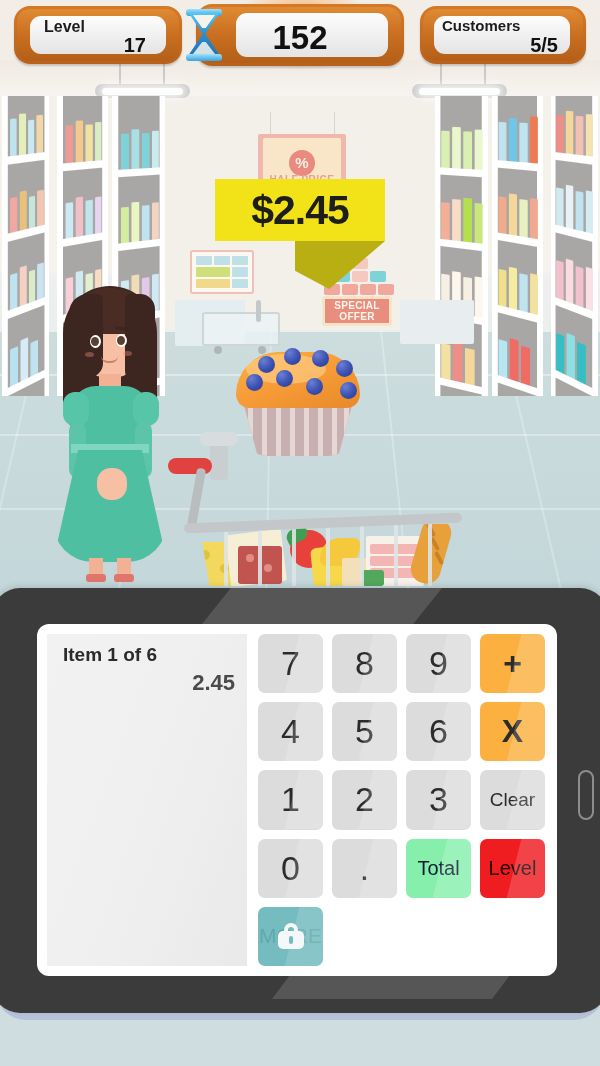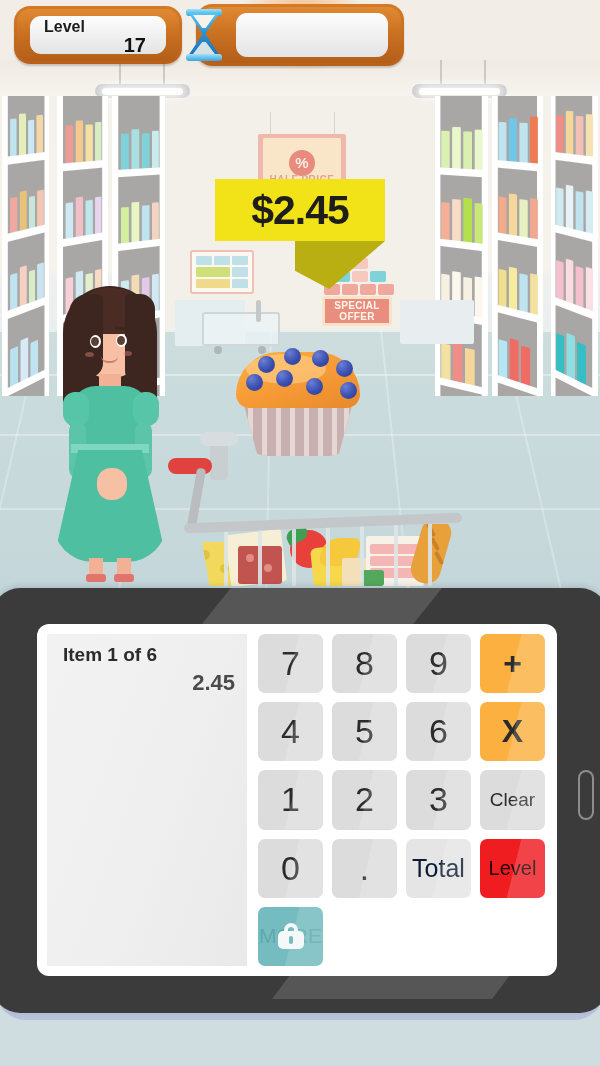--- a/index.html
+++ b/index.html
@@ -174,21 +174,21 @@
 
   .keypad { flex:1; display:grid; grid-template-columns:repeat(4,1fr);
             grid-template-rows:repeat(5,1fr); gap:9px; padding-left:11px; }
   .key { border-radius:7px; display:flex; align-items:center; justify-content:center;
          font-size:34px; color:#2b2b2b; position:relative; overflow:hidden;
          background:#dcdcdc; cursor:pointer; }
   .key::after { content:""; position:absolute; left:52%; top:0; width:60%; height:100%;
                 background:rgba(255,255,255,.18); transform:skewX(-14deg); }
   .key.op { background:#fbb03f; font-size:32px; font-weight:bold; }
   .key.sm { font-size:19px; }
-  .key.total { background:#e5e5e5; color:#0c1a33; font-size:25px; }
+  .key.total { background:#86efac; color:#0c1a33; font-size:20px; }
   .key.del { background:#ef1c20; color:#1a0000; font-size:20px; }
   .key.dot { font-size:34px; }
   .act { border-radius:7px; display:flex; align-items:center; justify-content:center;
          font-size:21px; color:#1b1b1b; position:relative; overflow:hidden; cursor:pointer; }
   .act::after { content:""; position:absolute; left:52%; top:0; width:60%; height:100%;
                 background:rgba(255,255,255,.14); transform:skewX(-14deg); }
   .act.more { background:#74bcc0; color:#5fa8ac; }
   .act.card { background:#f7853c; }
   .act.pay  { background:#0ea34d; }
   .lockbadge { position:absolute; left:50%; top:50%; transform:translate(-50%,-50%);
@@ -532,22 +532,29 @@
       <div class="wood"></div>
       <div class="glass" style="left:40px;top:9px;width:152px;height:44px;"></div>
       <div class="hourglass">
         <div class="hg-cap" style="top:1px;"></div>
         <div class="hg-top"></div>
         <div class="hg-sand" style="top:7px;height:13px;clip-path:polygon(0 0,100% 0,58% 100%,42% 100%);"></div>
         <div class="hg-bot"></div>
         <div class="hg-sand" style="top:34px;height:12px;clip-path:polygon(42% 0,58% 0,100% 100%,0 100%);opacity:.85;"></div>
         <div class="hg-cap" style="top:46px;"></div>
       </div>
-    </div>
-
+      <div class="val" style="left:0;right:0;top:15px;text-align:center;font-size:33px;">152</div>
+    </div>
+
+    <div class="panel" style="left:420px;top:6px;width:166px;height:58px;">
+      <div class="wood"></div>
+      <div class="glass" style="left:14px;top:10px;width:136px;height:38px;"></div>
+      <div class="lbl" style="left:22px;top:11px;font-size:15px;">Customers</div>
+      <div class="val" style="right:28px;top:28px;font-size:20px;">5/5</div>
+    </div>
   </div>
 
   <div class="tablet-under"></div>
   <div class="tablet">
     <div class="tab-sheen-top"></div>
     <div class="tab-sheen-bot"></div>
     <div class="tab-btn"></div>
 
     <div class="screen">
 

